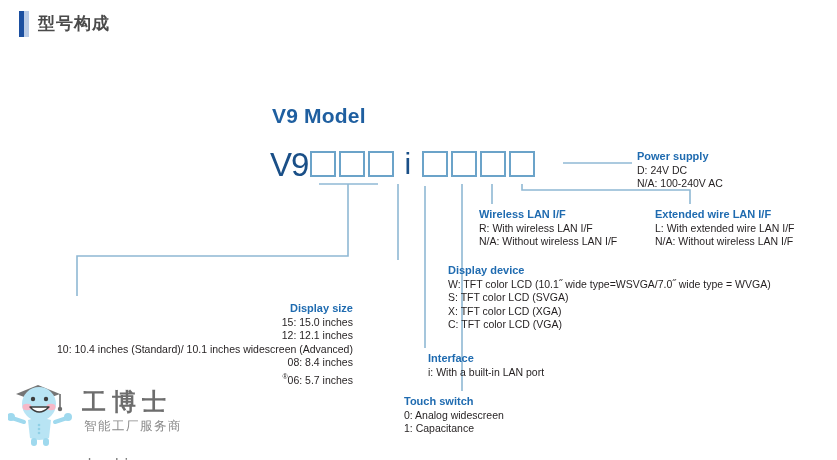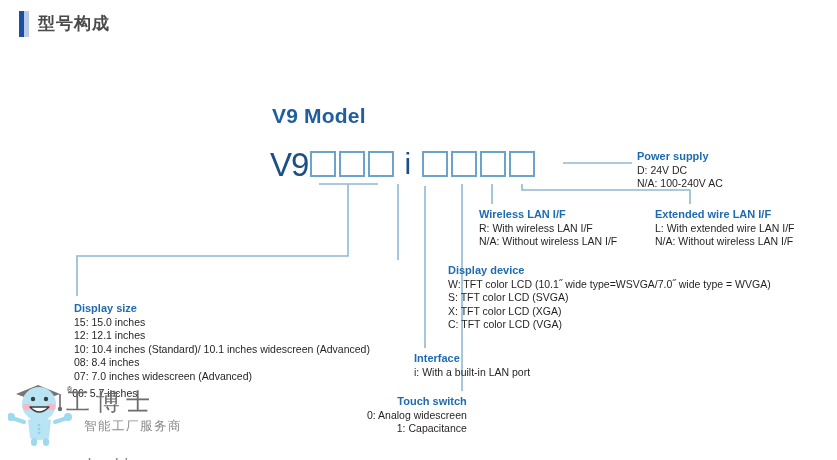--- a/index.html
+++ b/index.html
@@ -117,40 +117,40 @@
   }
   .annot .annot-line .sup {
     font-size: 7px;
     vertical-align: super;
   }
 
   #annot-power       { left: 637px; top: 150px; }
   #annot-wireless    { left: 479px; top: 208px; }
   #annot-extended    { left: 655px; top: 208px; }
   #annot-display-dev { left: 448px; top: 264px; }
-  #annot-size        { left: 74px;  top: 302px; }
-  #annot-interface   { left: 414px; top: 352px; }
-  #annot-touch       { left: 367px; top: 395px; text-align: right; }
+  #annot-size        { left: 57px;  top: 302px; text-align: right; }
+  #annot-interface   { left: 428px; top: 352px; }
+  #annot-touch       { left: 404px; top: 395px; }
 
   
   #watermark {
     position: absolute;
     left: 2px; top: 378px;
     width: 210px; height: 82px;
   }
   #wm-mascot {
     position: absolute;
     left: 6px; top: 2px;
     width: 72px; height: 68px;
   }
   #wm-brand {
     position: absolute;
-    left: 64px; top: 8px;
+    left: 80px; top: 8px;
     font-size: 24px;
-    font-weight: normal;
+    font-weight: bold;
     color: #6d6d6d;
     letter-spacing: 6px;
     font-family: "DejaVu Sans", sans-serif;
   }
   #wm-sub {
     position: absolute;
     left: 82px; top: 40px;
     font-size: 12.5px;
     color: #8a8a8a;
     letter-spacing: 1.5px;
@@ -239,21 +239,20 @@
     <div class="annot-line">X: TFT color LCD (XGA)</div>
     <div class="annot-line">C: TFT color LCD (VGA)</div>
   </div>
 
   <div class="annot" id="annot-size">
     <div class="annot-title">Display size</div>
     <div class="annot-line">15: 15.0 inches</div>
     <div class="annot-line">12: 12.1 inches</div>
     <div class="annot-line">10: 10.4 inches (Standard)/ 10.1 inches widescreen (Advanced)</div>
     <div class="annot-line">08: 8.4 inches</div>
-    <div class="annot-line">07: 7.0 inches widescreen (Advanced)</div>
     <div class="annot-line" style="margin-left:-7px;">
       <span class="sup">®</span><span>06: 5.7 inches</span>
     </div>
   </div>
 
   <div class="annot" id="annot-interface">
     <div class="annot-title">Interface</div>
     <div class="annot-line">i: With a built-in LAN port</div>
   </div>
 

